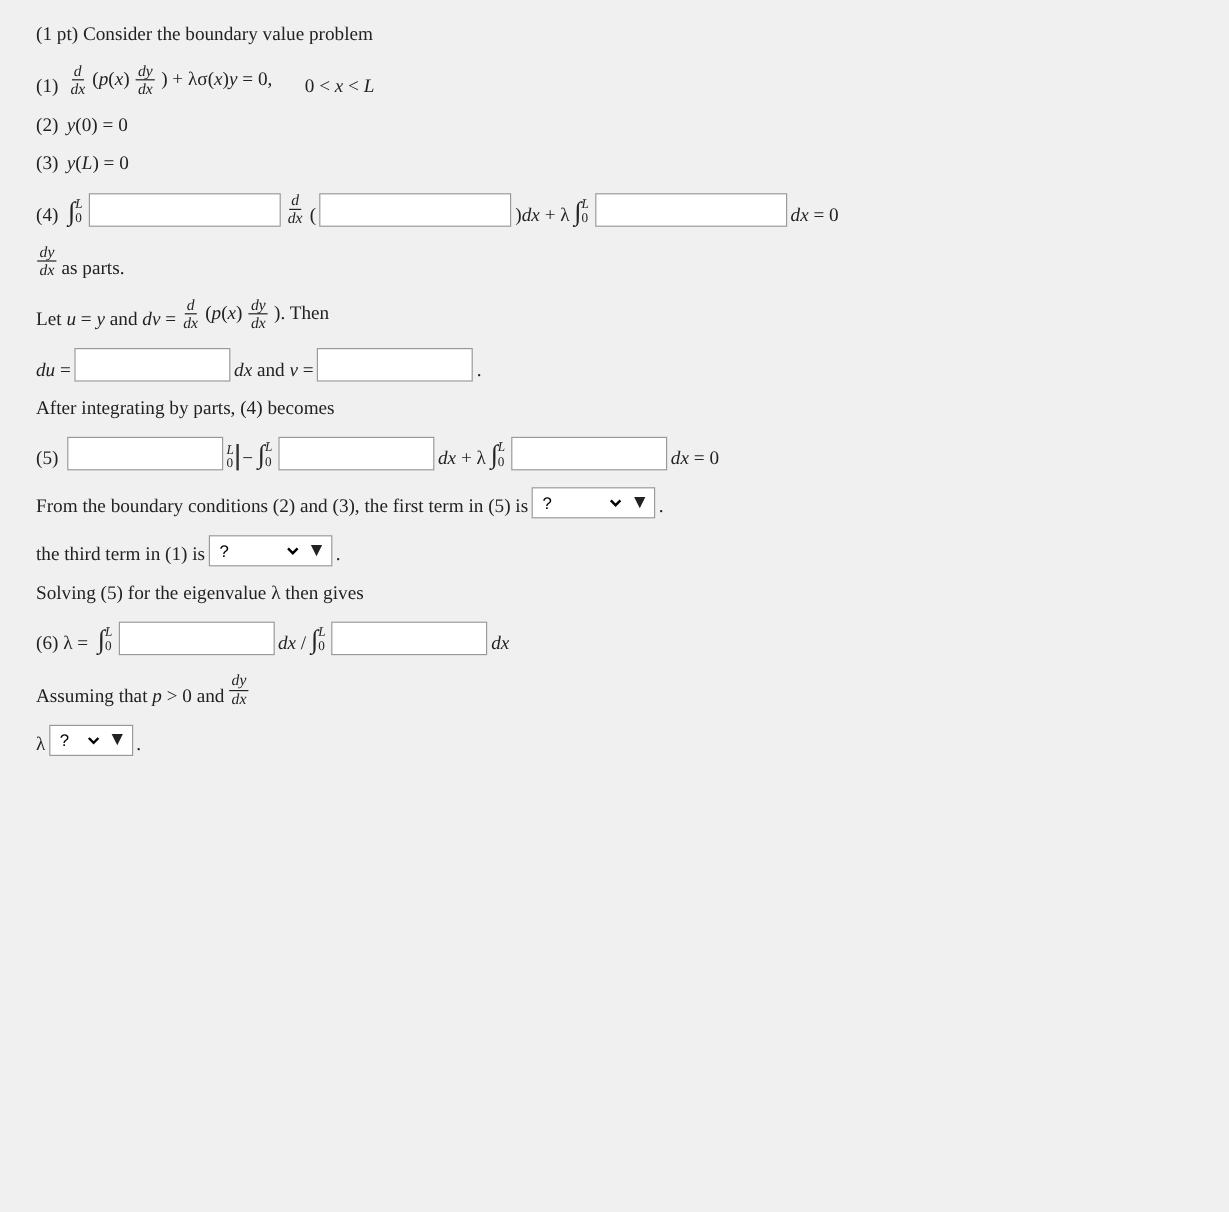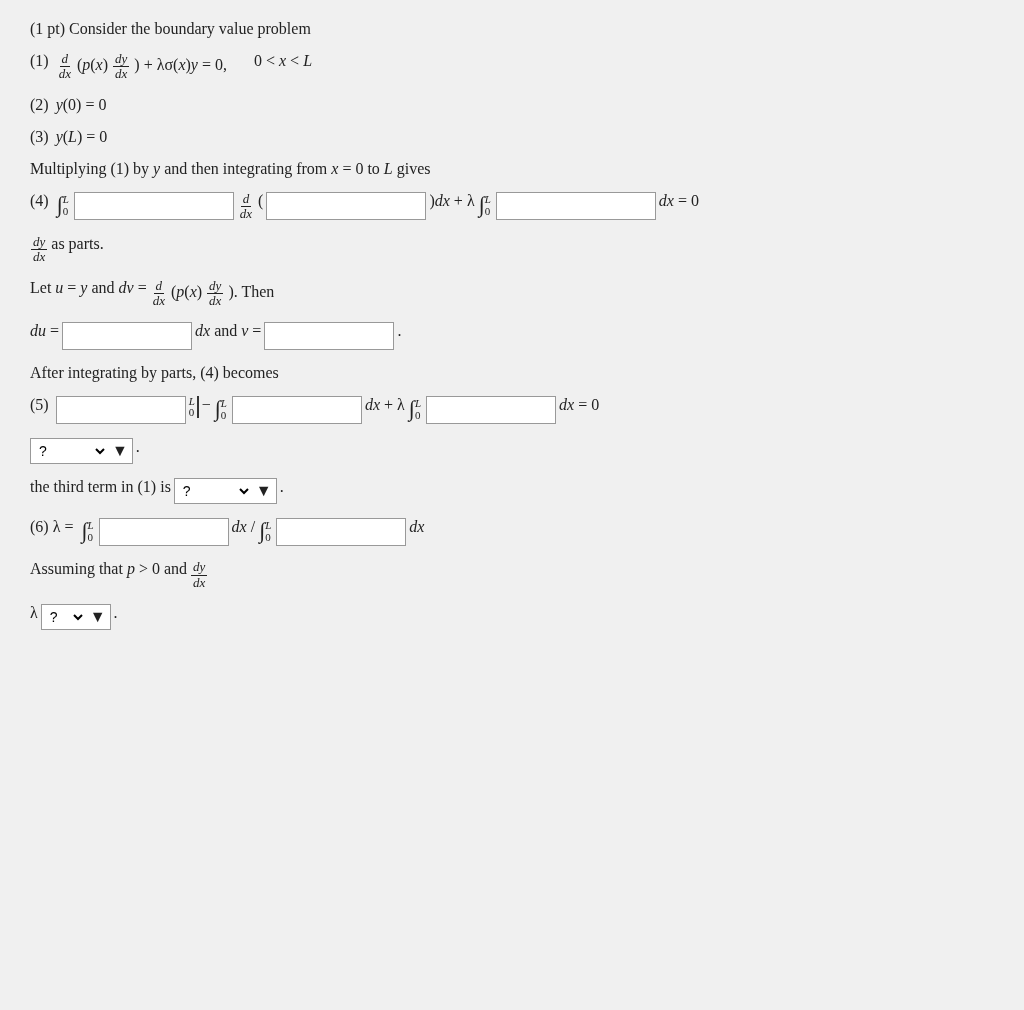--- a/index.html
+++ b/index.html
@@ -69,21 +69,21 @@
       font-size: 13px;
       margin: 0 1px;
     }
     .frac-num { border-bottom: 1px solid #222; padding: 0 2px; line-height: 1.1; }
     .frac-den { padding: 0 2px; line-height: 1.1; }
     .italic { font-style: italic; }
     .label { margin-right: 4px; }
 
     .row {
       display: flex;
-      align-items: flex-start;
+      align-items: flex-end;
       flex-wrap: wrap;
       gap: 3px;
       margin-bottom: 14px;
     }
   </style>
 </head>
 <body>
 
 <div class="content">
 
@@ -113,23 +113,20 @@
   <div class="row">
     <span class="label">(2)</span>
     <span><span class="italic">y</span>(0) = 0</span>
   </div>
 
   <div class="row">
     <span class="label">(3)</span>
     <span><span class="italic">y</span>(<span class="italic">L</span>) = 0</span>
   </div>
 
-  <div class="row">
-    <span>Multiplying (1) by <span class="italic">y</span> and then integrating from <span class="italic">x</span> = 0 to <span class="italic">L</span> gives</span>
-  </div>
 
   <div class="row">
     <span class="label">(4)</span>
 
     <span class="integral">
       <span style="font-size:22px; font-family:'Times New Roman', serif;">∫</span>
       <span class="integral-bounds">
         <span><span class="italic">L</span></span>
         <span>0</span>
       </span>
@@ -214,20 +211,21 @@
       <span class="integral-bounds">
         <span><span class="italic">L</span></span>
         <span>0</span>
       </span>
     </span>
     <input class="math-input math-input-medium" type="text" value="" style="">
     <span><span class="italic">dx</span> = 0</span>
   </div>
 
   <div class="row">
+    <span>From the boundary conditions (2) and (3), the first term in (5) is</span>
     <span class="dropdown-container">
       <select>
         <option>?</option>
         <option>0</option>
         <option>positive</option>
         <option>negative</option>
       </select>
       <span>▼</span>
     </span>
     <span>.</span>
@@ -241,20 +239,23 @@
         <option>?</option>
         <option>0</option>
         <option>positive</option>
         <option>negative</option>
       </select>
       <span>▼</span>
     </span>
     <span>.</span>
   </div>
 
+  <div class="row">
+    <span>Solving (5) for the eigenvalue λ then gives</span>
+  </div>
 
   <div class="row">
     <span class="label">(6) λ =</span>
     <span class="integral">
       <span style="font-size:22px; font-family:'Times New Roman', serif;">∫</span>
       <span class="integral-bounds">
         <span><span class="italic">L</span></span>
         <span>0</span>
       </span>
     </span>

